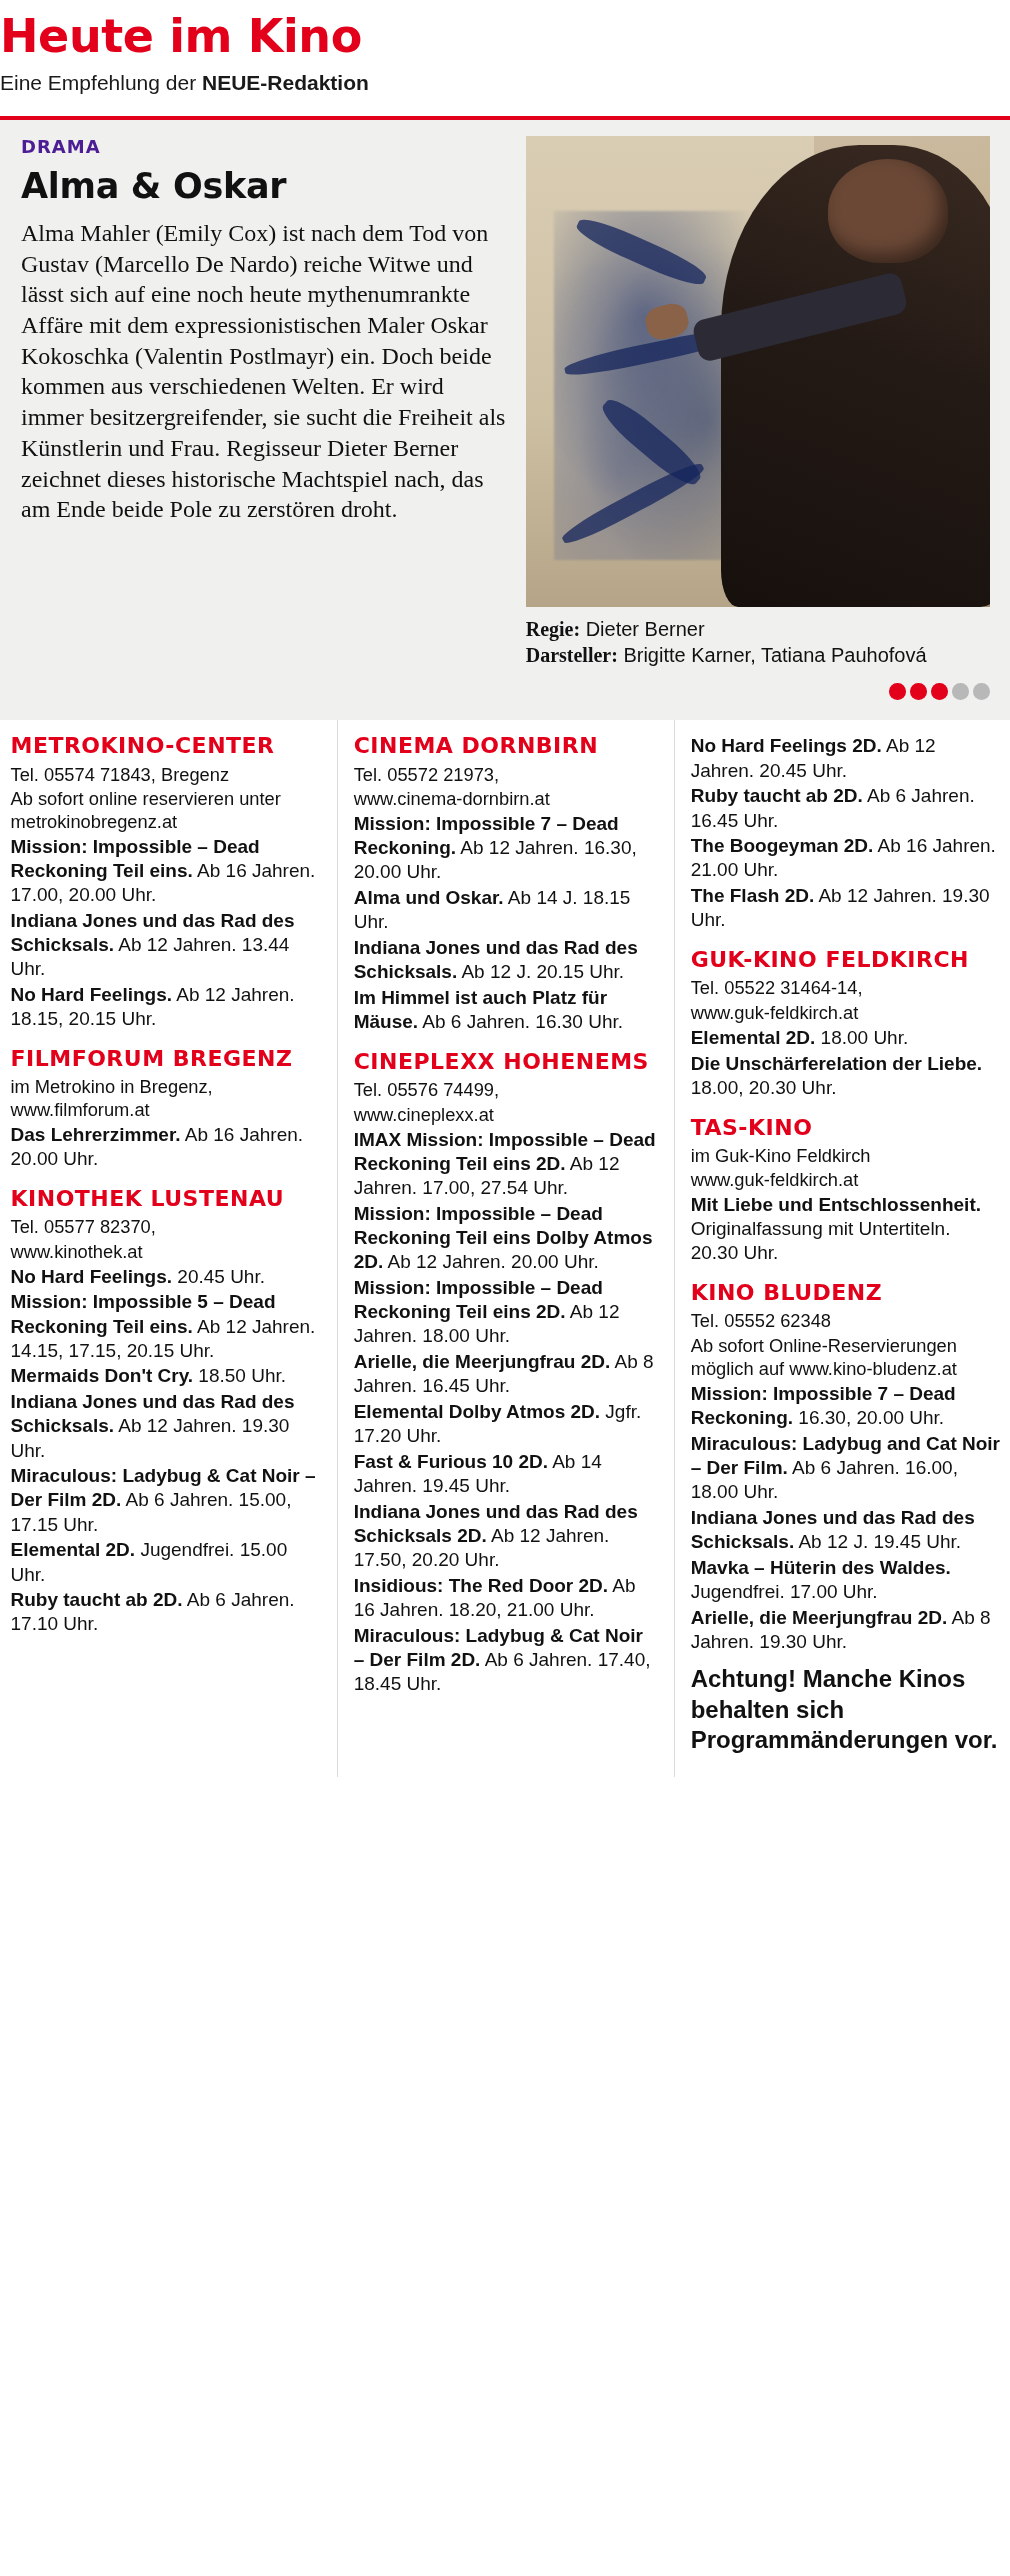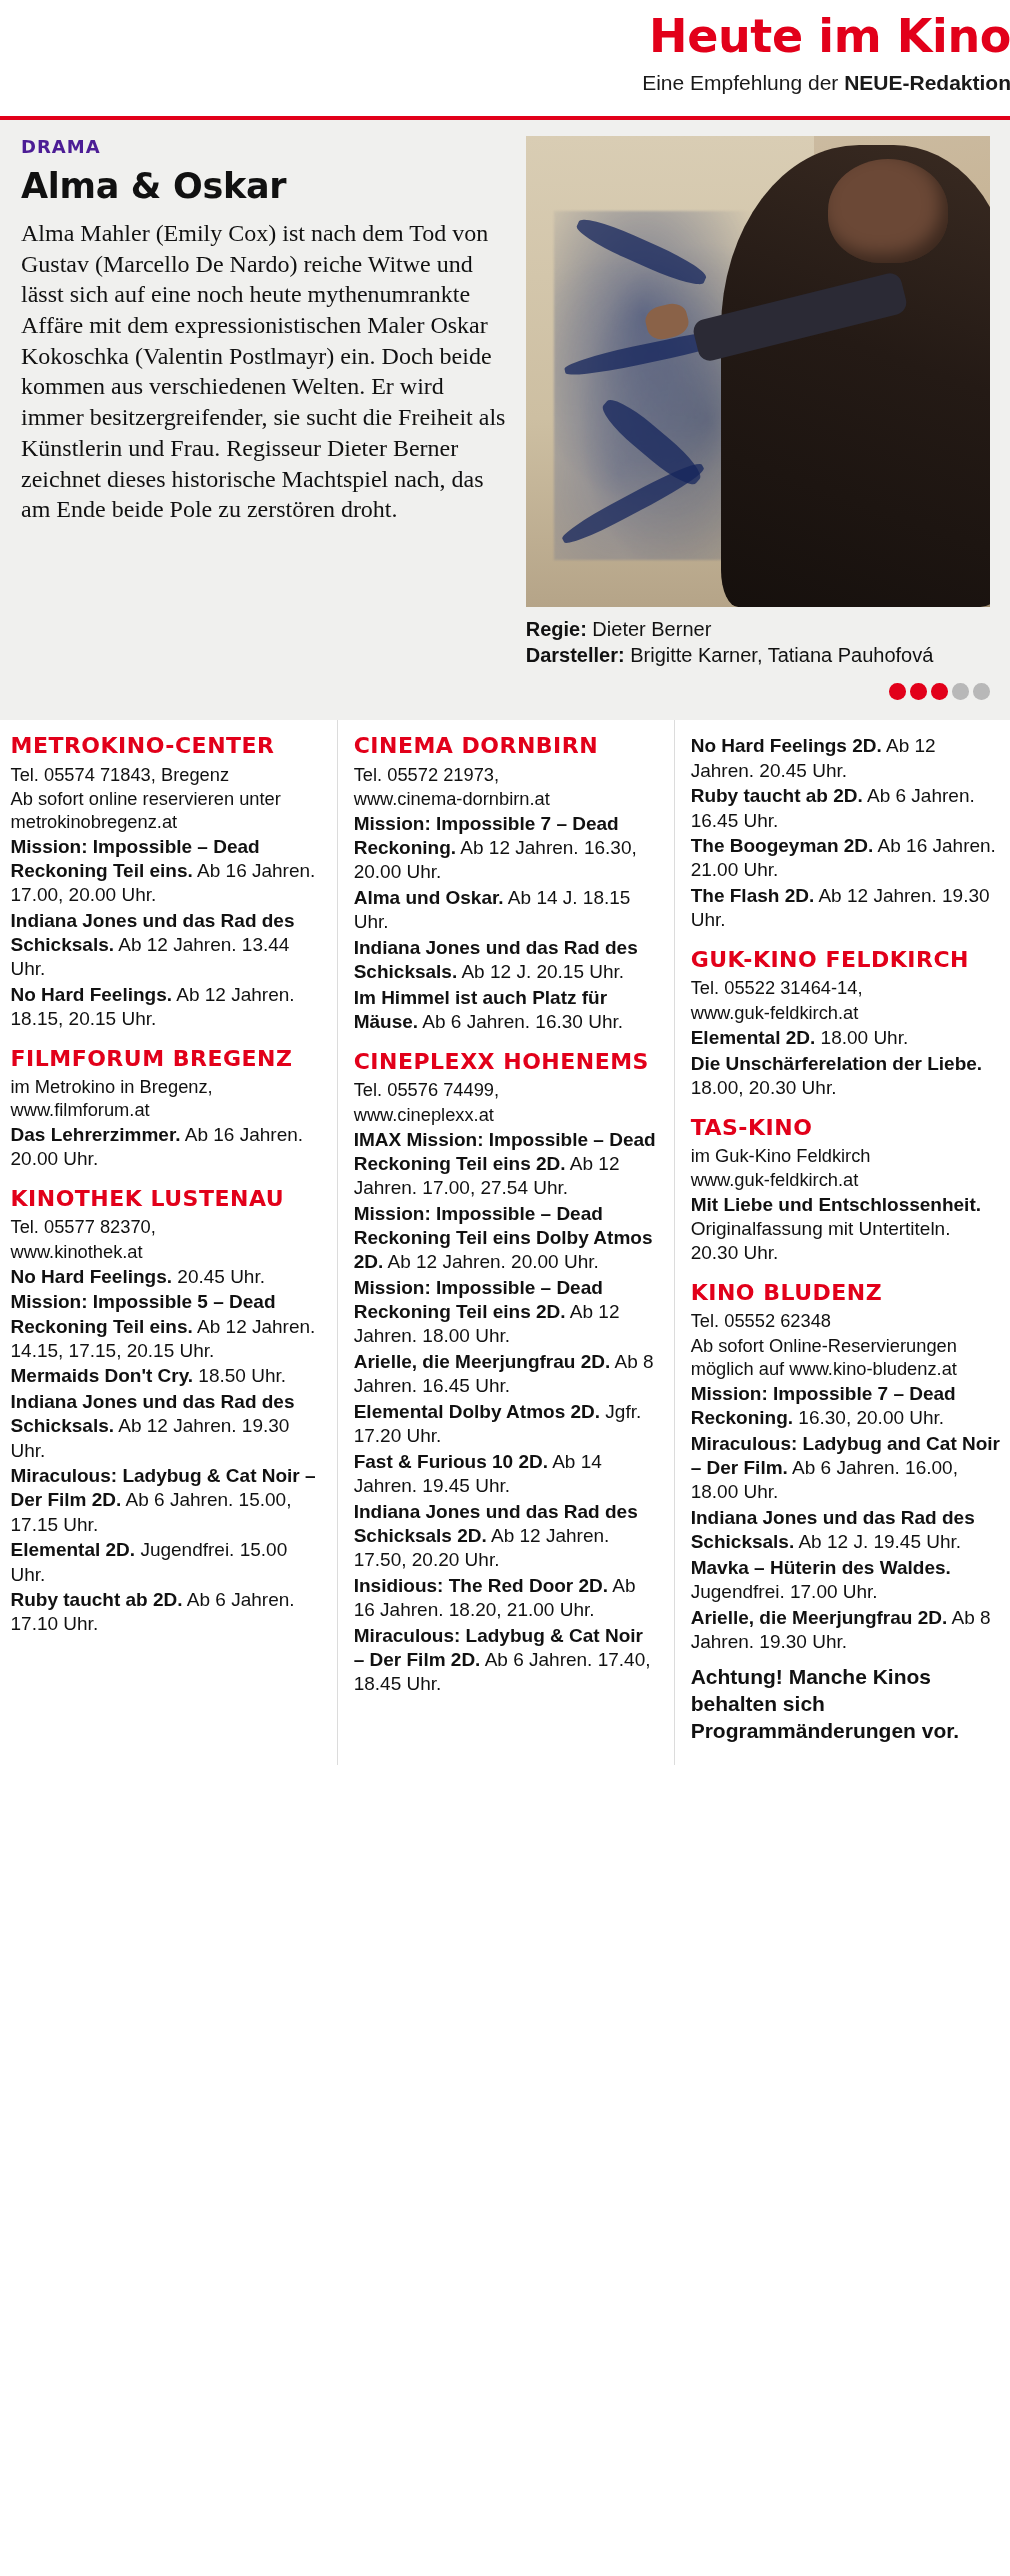--- a/index.html
+++ b/index.html
@@ -14,21 +14,21 @@
   }
   .page {
     width: 1011px;
     position: relative;
     box-sizing: border-box;
   }
 
   
   .masthead {
     padding: 12.2px 0 8.7px 0;
-    text-align: right;
+    text-align: left;
   }
   .masthead-title {
     color: #e2001a;
     font-size: 46px;
     font-weight: bold;
     letter-spacing: -0.4px;
     line-height: 1.05;
     font-family: "DejaVu Sans", sans-serif;
   }
   .masthead-sub {
@@ -164,21 +164,21 @@
 
   .credits {
     margin-top: 10.5px;
     font-size: 20px;
     line-height: 1.28;
     color: #111;
     font-family: "Liberation Sans", sans-serif;
     position: relative;
     min-height: 84px;
   }
-  .credits b { font-weight: bold; }
+  .credits b { font-weight: bold; font-family: Liberation Serif, serif; }
   .rating {
     position: absolute;
     right: 0;
     bottom: 1.7px;
     display: flex;
     gap: 4.4px;
   }
   .dot {
     width: 16.6px; height: 16.6px; border-radius: 50%;
     background: #b8b8b8;
@@ -219,21 +219,21 @@
     margin: 0 0 1.7px 0;
   }
   .film {
     font-size: 19px;
     line-height: 1.27;
     margin: 0 0 1.7px 0;
   }
   .film b { font-weight: bold; }
   .notice {
     font-weight: bold;
-    font-size: 21px;
+    font-size: 24px;
     line-height: 1.27;
     margin-top: 10.5px;
   }
 </style>
 </head>
 <body>
 
 <div class="page">
 
   <div class="masthead">

